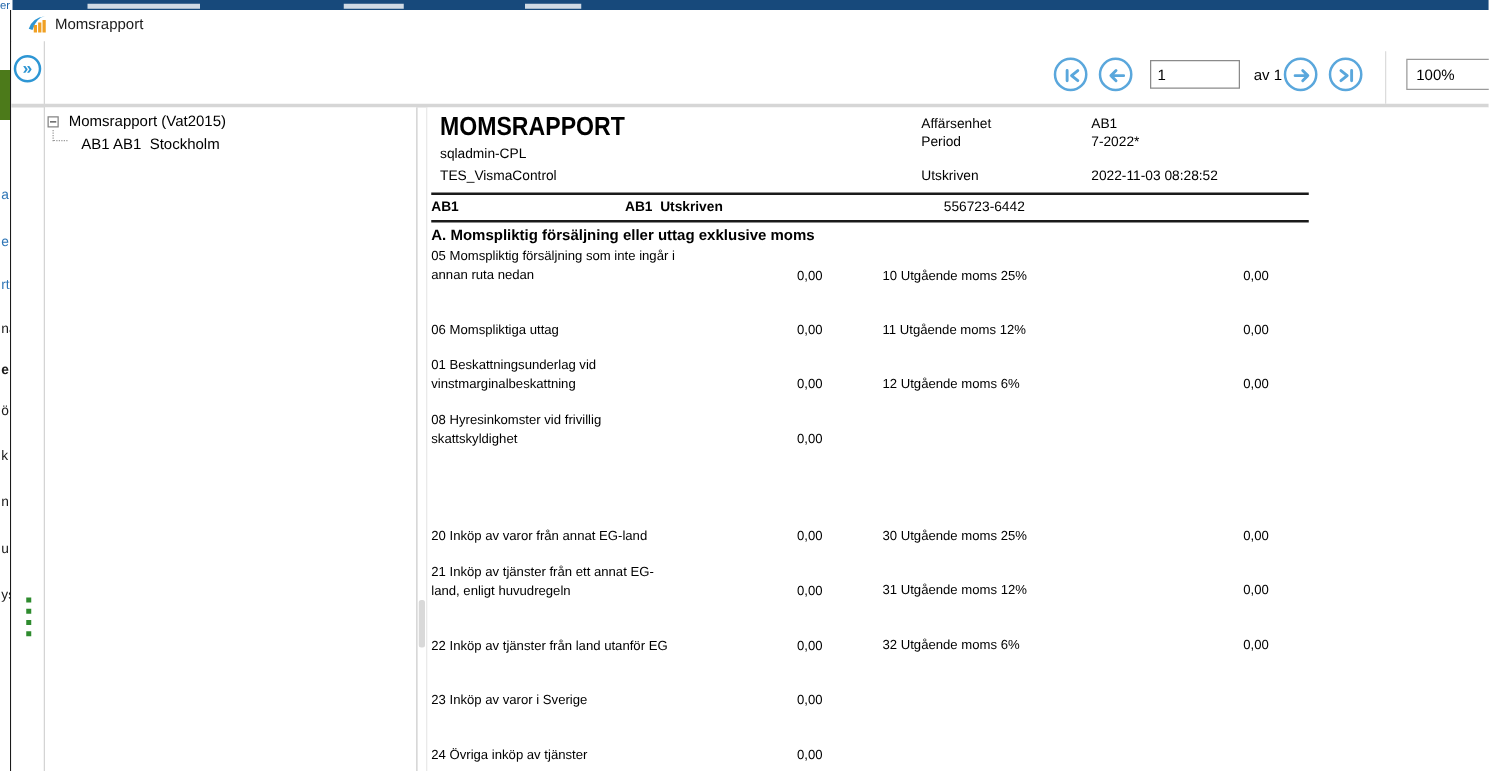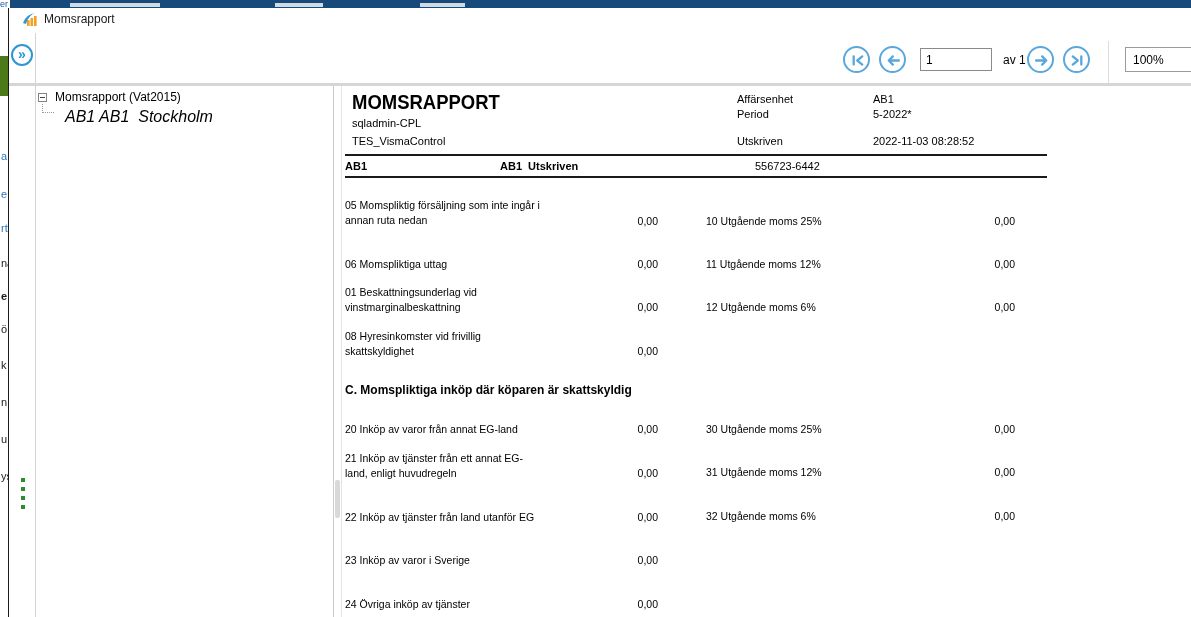--- a/index.html
+++ b/index.html
@@ -49,21 +49,21 @@
                 font-family:"Liberation Sans", sans-serif; }
 
   
   #tree-panel { left:36px; top:86px; width:297px; height:531px; background:#fff; }
   #expand-box { position:absolute; left:2px; top:7px; width:9px; height:9px; border:1px solid #848484;
                 background:#fff; }
   #expand-box .minus { position:absolute; left:1px; top:3px; width:5px; height:1px; background:#444; }
   #tree-root-label { position:absolute; left:19px; top:4px; font-size:12px; white-space:pre; }
   #tree-connector { position:absolute; left:6px; top:18px; width:12px; height:9px;
                     border-left:1px dotted #9a9a9a; border-bottom:1px dotted #9a9a9a; }
-  #tree-child-label { position:absolute; left:29px; top:22px; font-size:16px; white-space:pre;font-style:italic; }
+  #tree-child-label { position:absolute; left:29px; top:22px; font-size:12px; white-space:pre; }
 
   
   #split-line-1 { left:333px; top:86px; width:1px; height:531px; background:#cccccc; }
   #split-line-2 { left:341px; top:86px; width:1px; height:531px; background:#e3e3e3; }
   #split-handle { left:335px; top:480px; width:5px; height:38px; background:#d9d9d9; border-radius:2px; }
 
   
   #report { left:342px; top:86px; width:849px; height:531px; background:#fff; overflow:hidden; }
   #report .t { position:absolute; white-space:pre; }
   #rpt-title { left:10px; top:4px; font-size:21px; font-weight:bold; letter-spacing:0px;
@@ -163,32 +163,33 @@
   <div id="split-handle" class="abs"></div>
 
   <div id="report" class="abs">
     <div class="t" id="rpt-title">MOMSRAPPORT</div>
     <div class="t small" style="left:10px; top:31px;">sqladmin-CPL</div>
     <div class="t small" style="left:10px; top:49px;">TES_VismaControl</div>
 
     <div class="t small" style="left:395px; top:7px;">Affärsenhet</div>
     <div class="t small" style="left:531px; top:7px;">AB1</div>
     <div class="t small" style="left:395px; top:22px;">Period</div>
-    <div class="t small" style="left:531px; top:22px;">5-2022*</div>
+    <div class="t small" style="left:531px; top:22px;">7-2022*</div>
     <div class="t small" style="left:395px; top:49px;">Utskriven</div>
     <div class="t small" style="left:531px; top:49px;">2022-11-03 08:28:52</div>
 
     <div class="rule" style="top:68px;"></div>
 
     <div class="t small bold" style="left:3px;   top:74px;">AB1</div>
     <div class="t small bold" style="left:158px; top:74px;">AB1  Utskriven</div>
     <div class="t small" style="left:413px; top:74px;">556723-6442</div>
 
     <div class="rule" style="top:90px;"></div>
 
+    <div class="t hdr" style="left:3px;   top:95px;">A. Momspliktig försäljning eller uttag exklusive moms</div>
 
     <div class="t item" style="left:3px; top:113px;">05 Momspliktig försäljning som inte ingår i</div>
     <div class="t item" style="left:3px; top:128px;">annan ruta nedan</div>
     <div class="val" style="left:256px; top:129px;">0,00</div>
 
     <div class="t item" style="left:3px; top:172px;">06 Momspliktiga uttag</div>
     <div class="val" style="left:256px; top:172px;">0,00</div>
 
     <div class="t item" style="left:3px; top:200px;">01 Beskattningsunderlag vid</div>
     <div class="t item" style="left:3px; top:215px;">vinstmarginalbeskattning</div>
@@ -200,21 +201,20 @@
 
     <div class="t item" style="left:364px; top:129px;">10 Utgående moms 25%</div>
     <div class="val" style="left:613px; top:129px;">0,00</div>
 
     <div class="t item" style="left:364px; top:172px;">11 Utgående moms 12%</div>
     <div class="val" style="left:613px; top:172px;">0,00</div>
 
     <div class="t item" style="left:364px; top:215px;">12 Utgående moms 6%</div>
     <div class="val" style="left:613px; top:215px;">0,00</div>
 
-    <div class="t hdr" style="left:3px;   top:297px;">C. Momspliktiga inköp där köparen är skattskyldig</div>
 
     <div class="t item" style="left:3px; top:337px;">20 Inköp av varor från annat EG-land</div>
     <div class="val" style="left:256px; top:337px;">0,00</div>
 
     <div class="t item" style="left:3px; top:366px;">21 Inköp av tjänster från ett annat EG-</div>
     <div class="t item" style="left:3px; top:381px;">land, enligt huvudregeln</div>
     <div class="val" style="left:256px; top:381px;">0,00</div>
 
     <div class="t item" style="left:3px; top:425px;">22 Inköp av tjänster från land utanför EG</div>
     <div class="val" style="left:256px; top:425px;">0,00</div>

